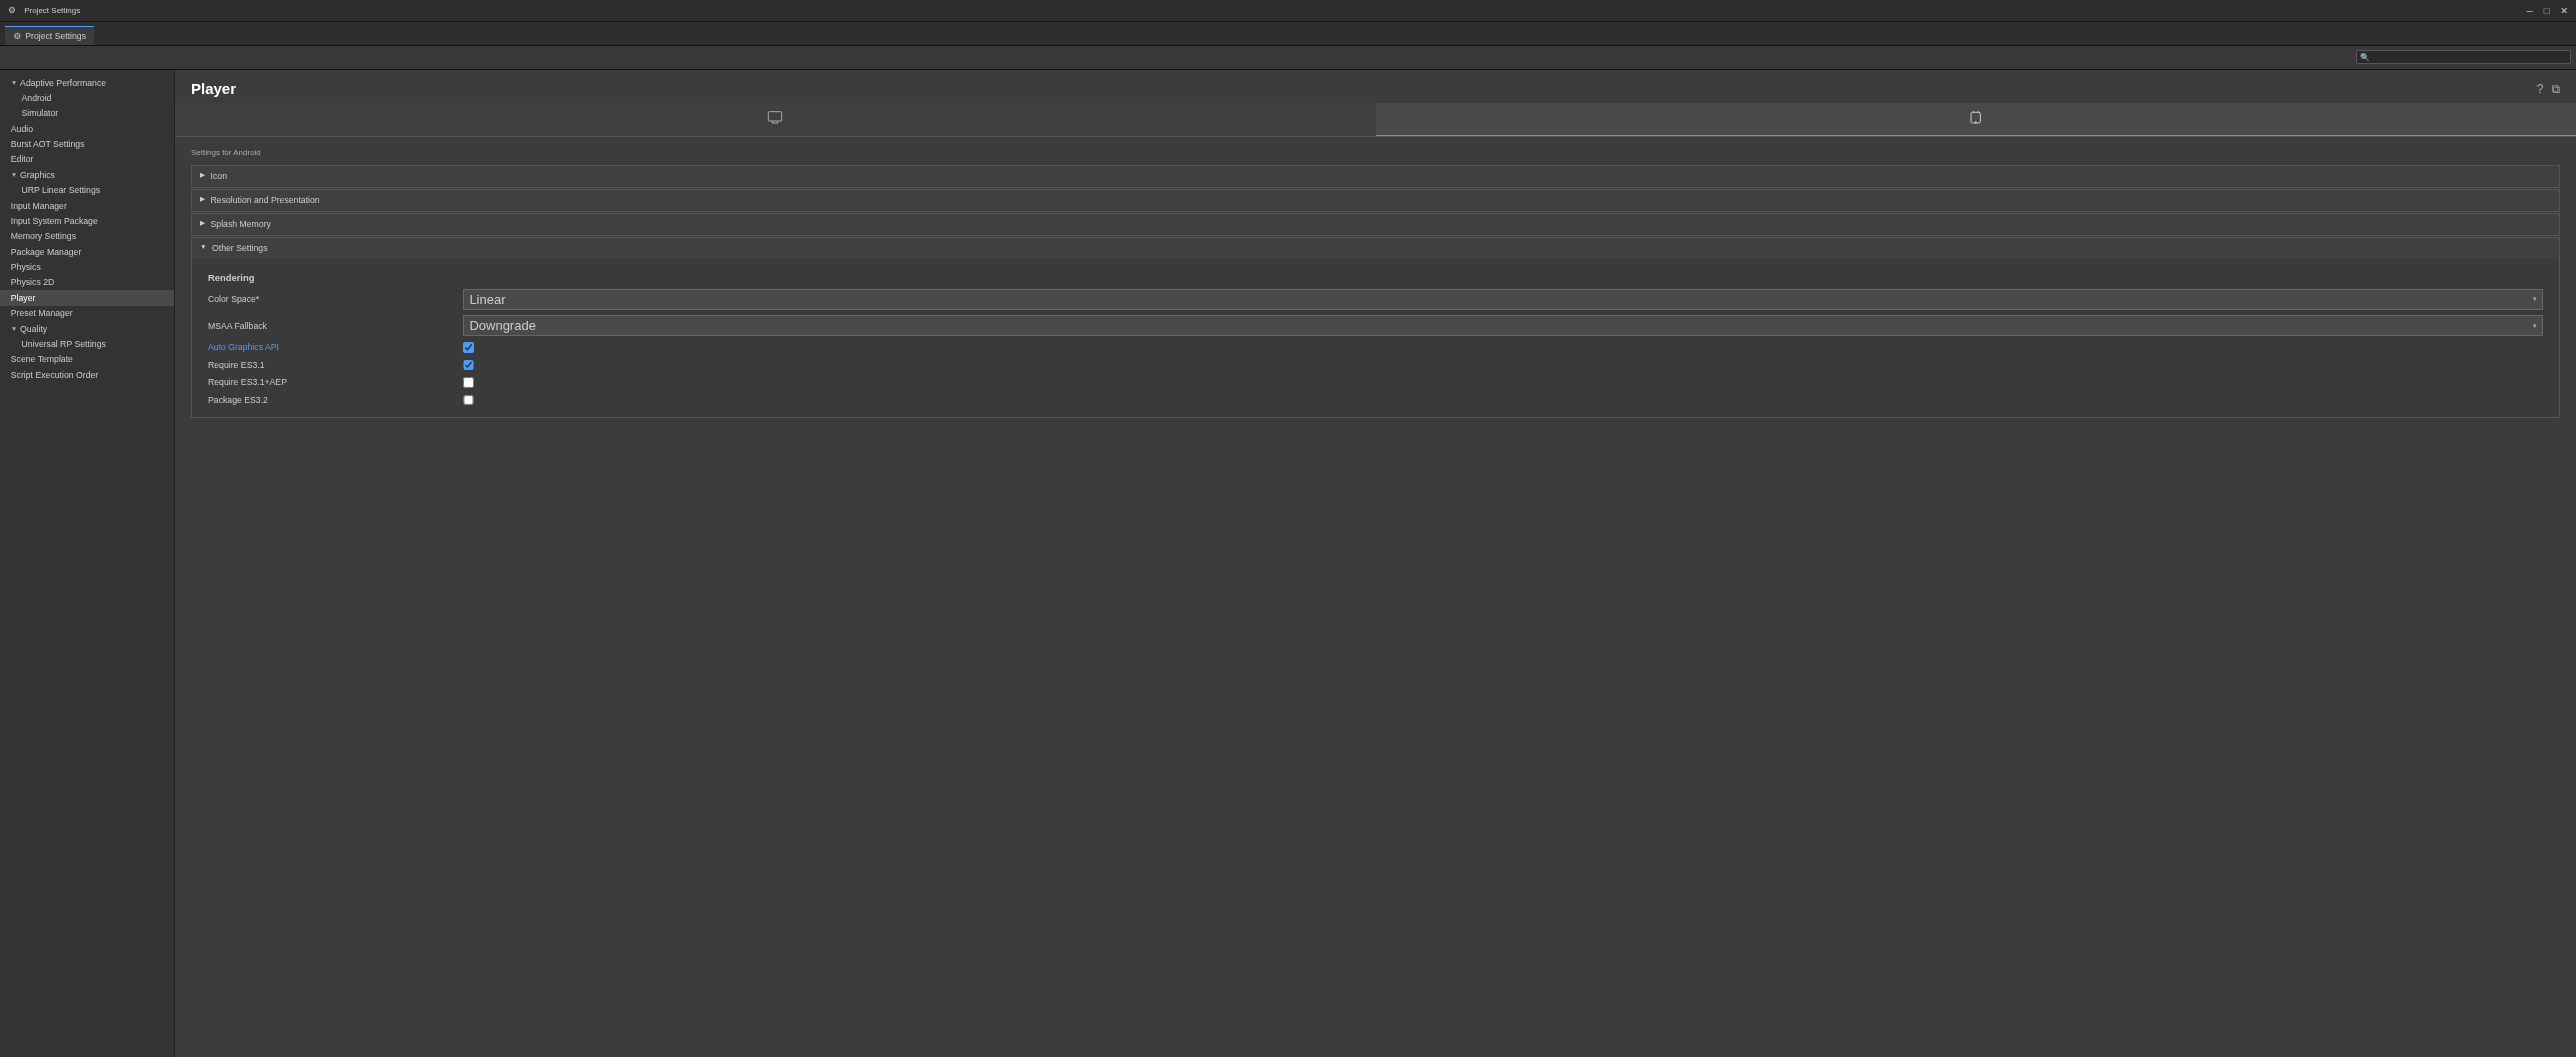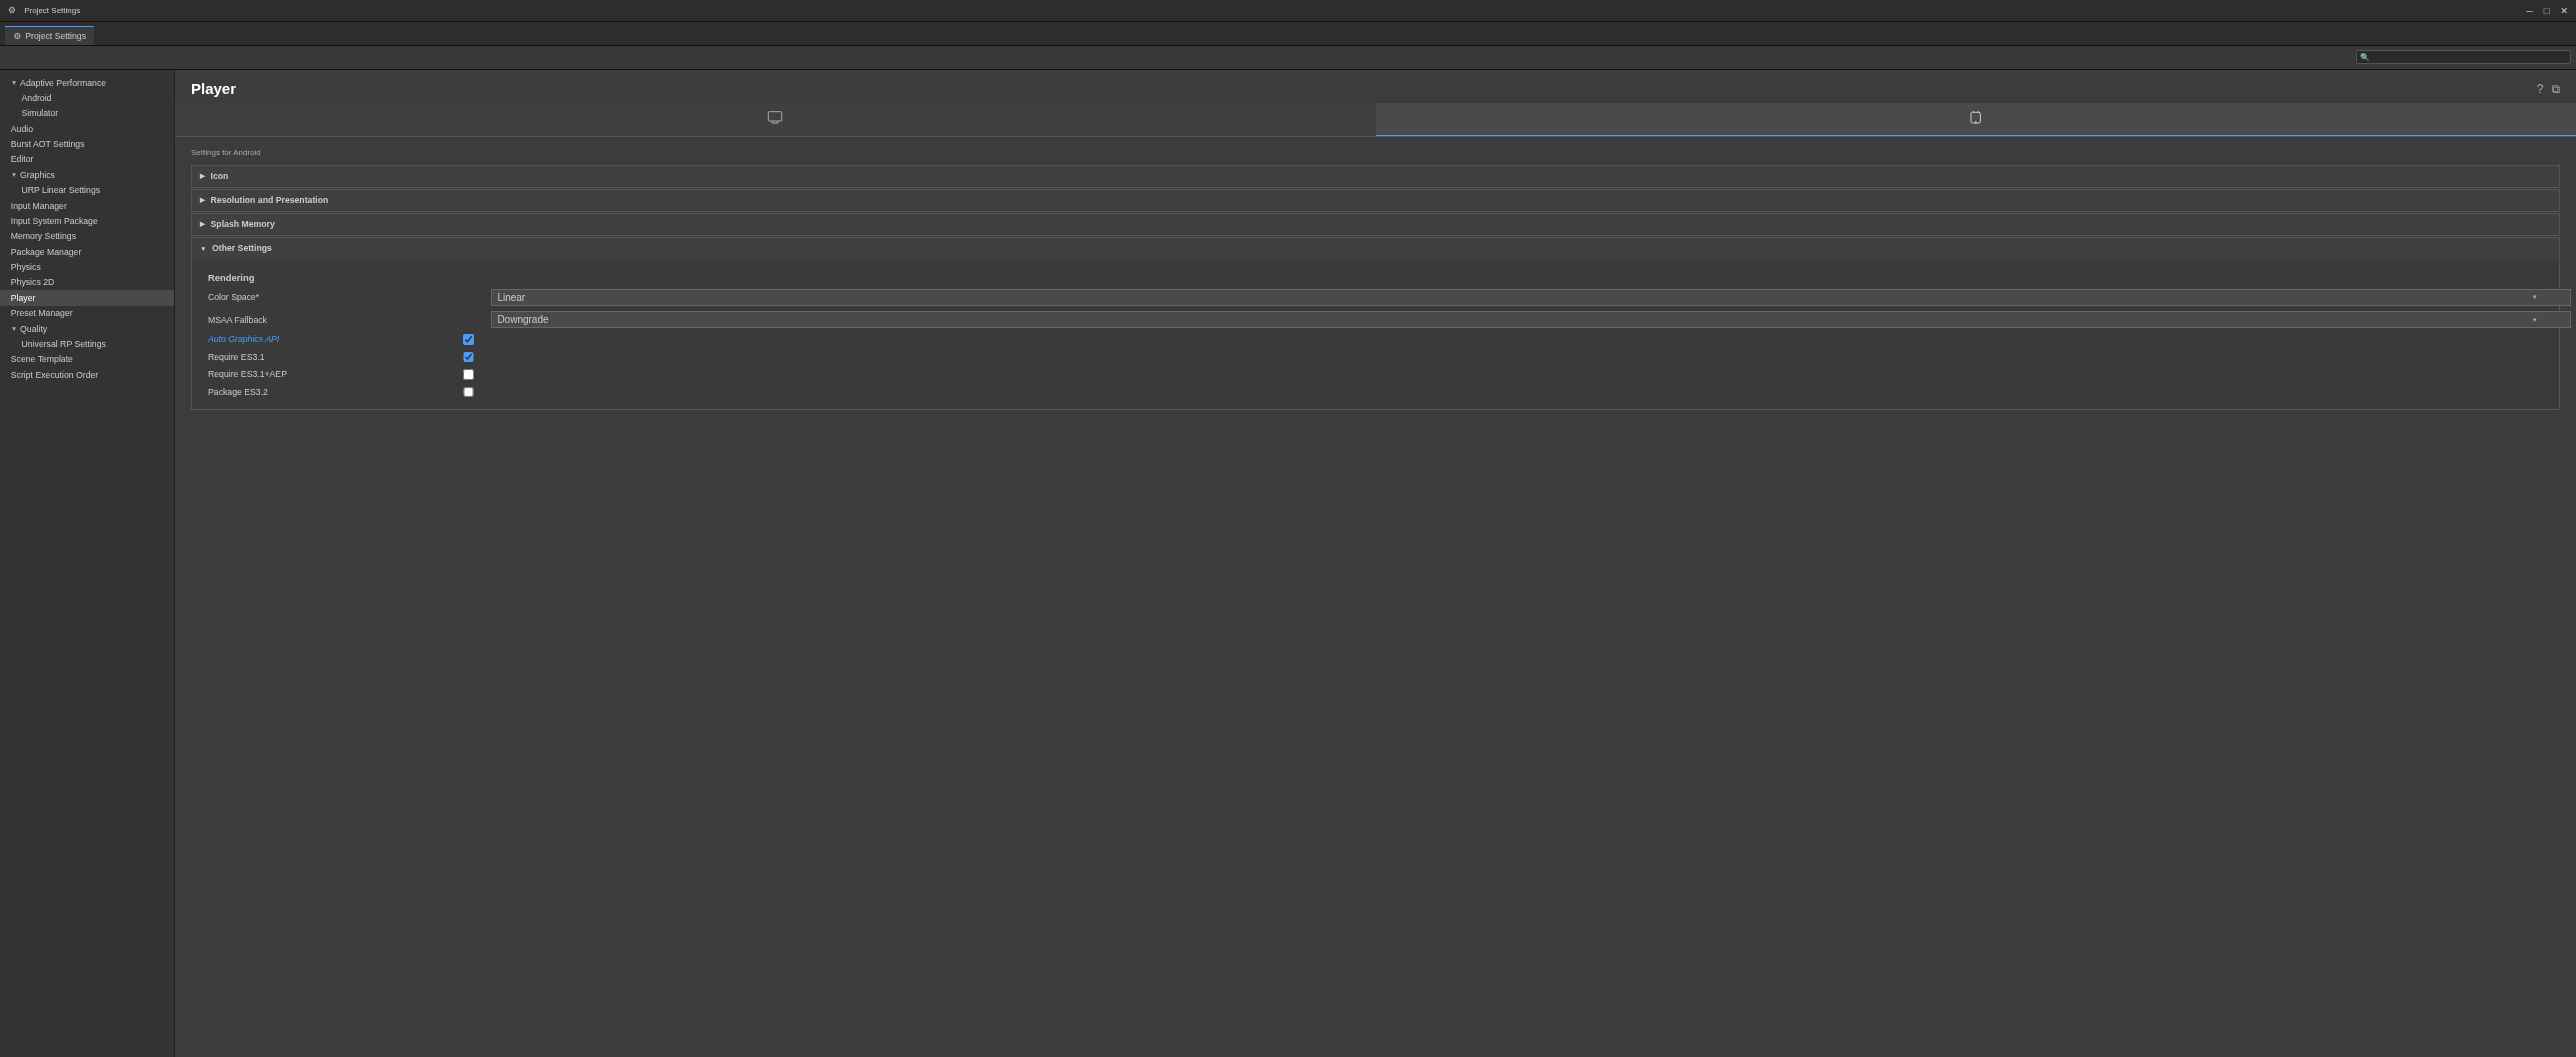--- a/index.html
+++ b/index.html
@@ -201,26 +201,26 @@
     }
 
     
     .section {
       border: 0.7px solid #555;
       margin-bottom: 1.3px;
       background: #3a3a3a;
     }
     .section-header {
       display: flex;
-      align-items: center;
+      align-items: flex-start;
       gap: 5.4px;
       padding: 5.4px 8px;
       cursor: pointer;
       background: #404040;
-      font-weight: bold;
+      font-weight: normal;
       color: #cccccc;
       font-size: 8.7px;
     }
     .section-header .arrow {
       font-size: 6.7px;
     }
     .section-body {
       padding: 8px 0;
     }
 
@@ -232,40 +232,38 @@
       min-height: 17.5px;
     }
     .field-label {
       flex: 0 0 255px;
       color: #cccccc;
       font-size: 8.7px;
     }
     .field-label.link {
       color: #4a9eff;
       cursor: pointer;
-      font-style: italic;
     }
     .field-value {
       flex: 1;
     }
     .dropdown-wrapper {
       position: relative;
       width: 100%;
     }
     .dropdown-wrapper select {
       width: 100%;
       background: #4a4a4a;
       border: 0.7px solid #666;
       color: #cccccc;
       padding: 2px 19px 2px 5.4px;
-      font-size: 10px;
+      font-size: 13px;
       appearance: none;
       -webkit-appearance: none;
       cursor: pointer;
-      margin-left: 28px;
     }
     .dropdown-wrapper::after {
       content: '▼';
       position: absolute;
       right: 5.4px;
       top: 50%;
       transform: translateY(-50%);
       font-size: 6px;
       color: #aaa;
       pointer-events: none;

